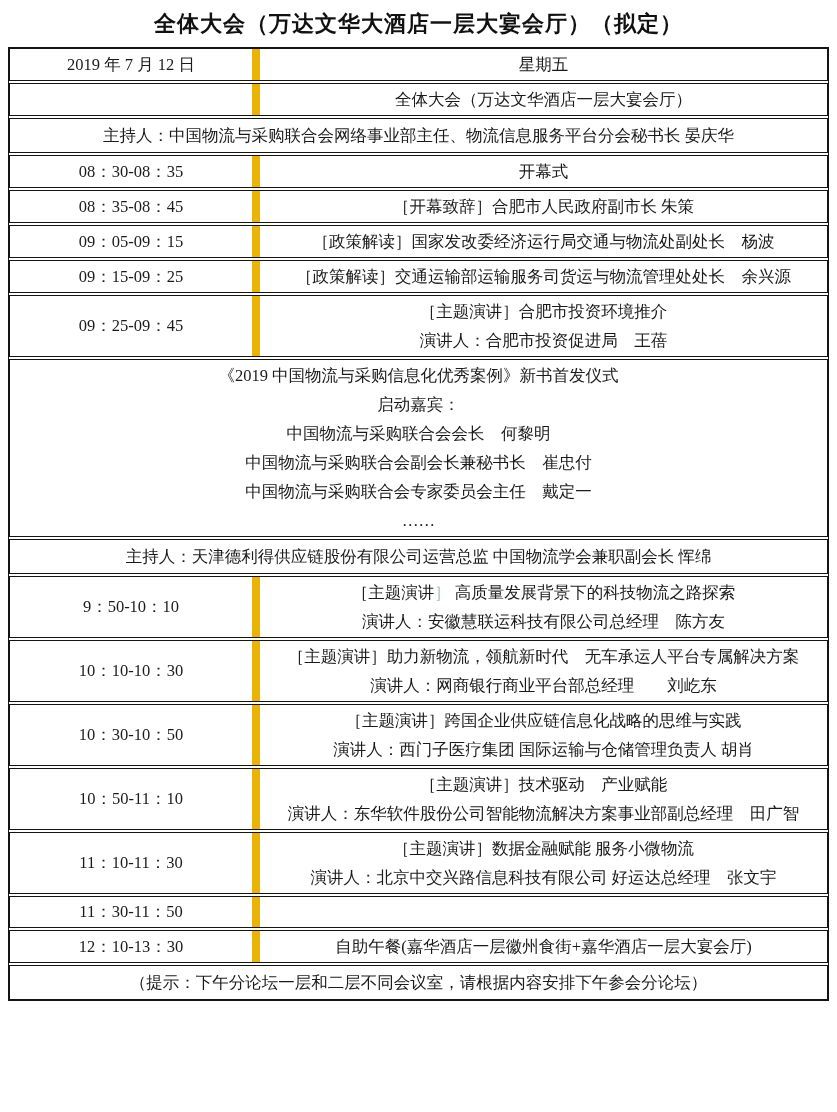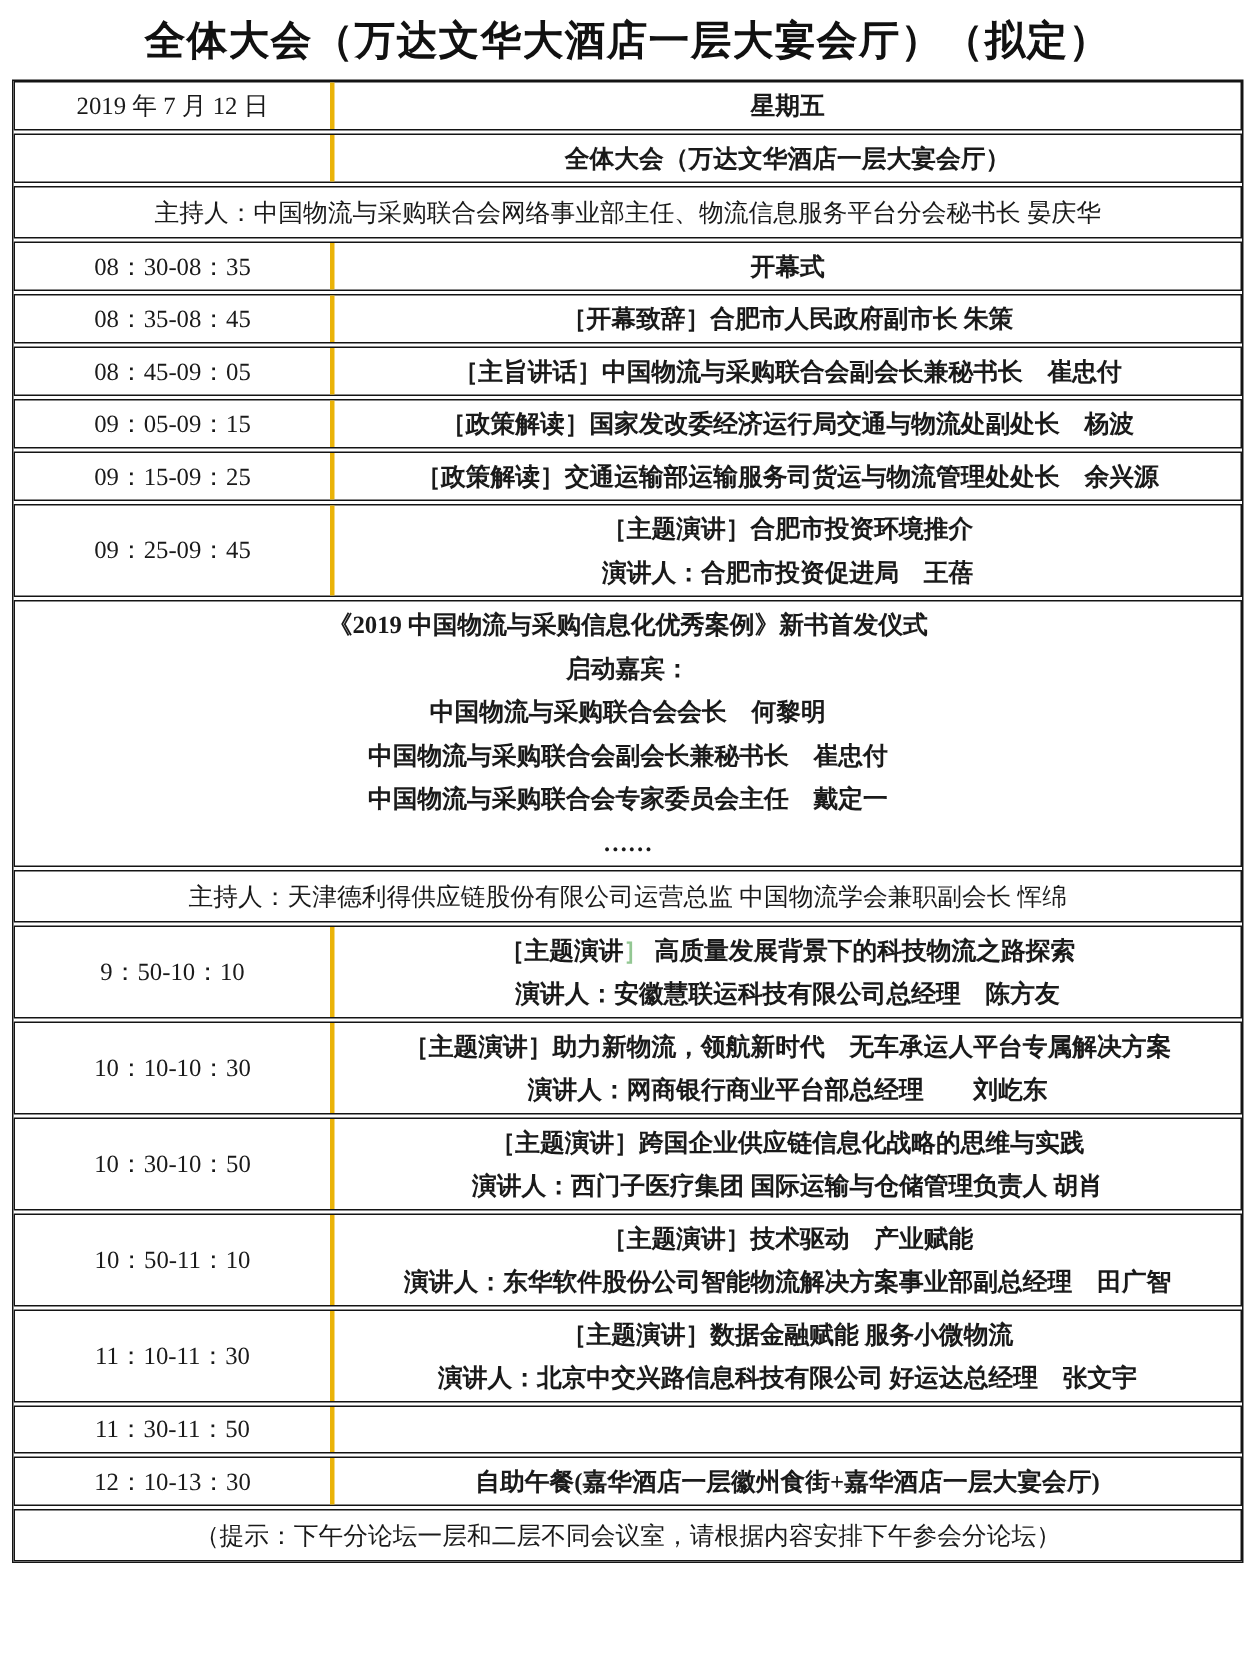--- a/index.html
+++ b/index.html
@@ -3,39 +3,39 @@
 <meta charset="utf-8">
 <style>
   html,body{margin:0;padding:0;background:#ffffff;}
   body{
     width:837px;height:1112px;
     font-family:"Liberation Serif","DejaVu Serif",serif;
     color:#1a1a1a;
     -webkit-font-smoothing:antialiased;
   }
   .title{
-    font-size:27px;font-weight:bold;text-align:center;
+    font-size:22px;font-weight:bold;text-align:center;
     margin:9px 0 8px 0;letter-spacing:1px;color:#111;
   }
   .agenda{
     margin:0 8px;border:1px solid #141414;background:#fff;
   }
   .row{
     display:flex;border:1px solid #141414;margin-top:2px;
     align-items:stretch;font-size:16.5px;background:#fff;
   }
   .row:first-child{margin-top:0;}
   .time{
-    width:206px;flex:0 0 206px;border-right:3px solid #eab308;
+    width:206px;flex:0 0 206px;border-right:8px solid #eab308;
     display:flex;align-items:center;justify-content:center;
-    text-align:center;padding:1px 2px;line-height:28px;
+    text-align:center;padding:1px 18px;line-height:28px;
   }
   .content{
     flex:1;display:flex;flex-direction:column;
-    align-items:center;justify-content:center;padding:1px 2px;font-weight:bold;
+    align-items:center;justify-content:center;padding:1px 2px;
   }
   .line{line-height:29px;text-align:center;white-space:pre-wrap;}
   .fullcell{
     flex:1;display:flex;align-items:center;justify-content:center;
     text-align:center;line-height:29px;padding:2px 12px;white-space:pre-wrap;
   }
 </style>
 </head>
 <body>
 
@@ -60,26 +60,20 @@
     <div class="row">
       <div class="time">08：30-08：35</div>
       <div class="content">
         <div class="line">开幕式</div>
       </div>
     </div>
     <div class="row">
       <div class="time">08：35-08：45</div>
       <div class="content">
         <div class="line">［开幕致辞］合肥市人民政府副市长 朱策</div>
-      </div>
-    </div>
-    <div class="row">
-      <div class="time">08：45-09：05</div>
-      <div class="content">
-        <div class="line">［主旨讲话］中国物流与采购联合会副会长兼秘书长　崔忠付</div>
       </div>
     </div>
     <div class="row">
       <div class="time">09：05-09：15</div>
       <div class="content">
         <div class="line">［政策解读］国家发改委经济运行局交通与物流处副处长　杨波</div>
       </div>
     </div>
     <div class="row">
       <div class="time">09：15-09：25</div>

